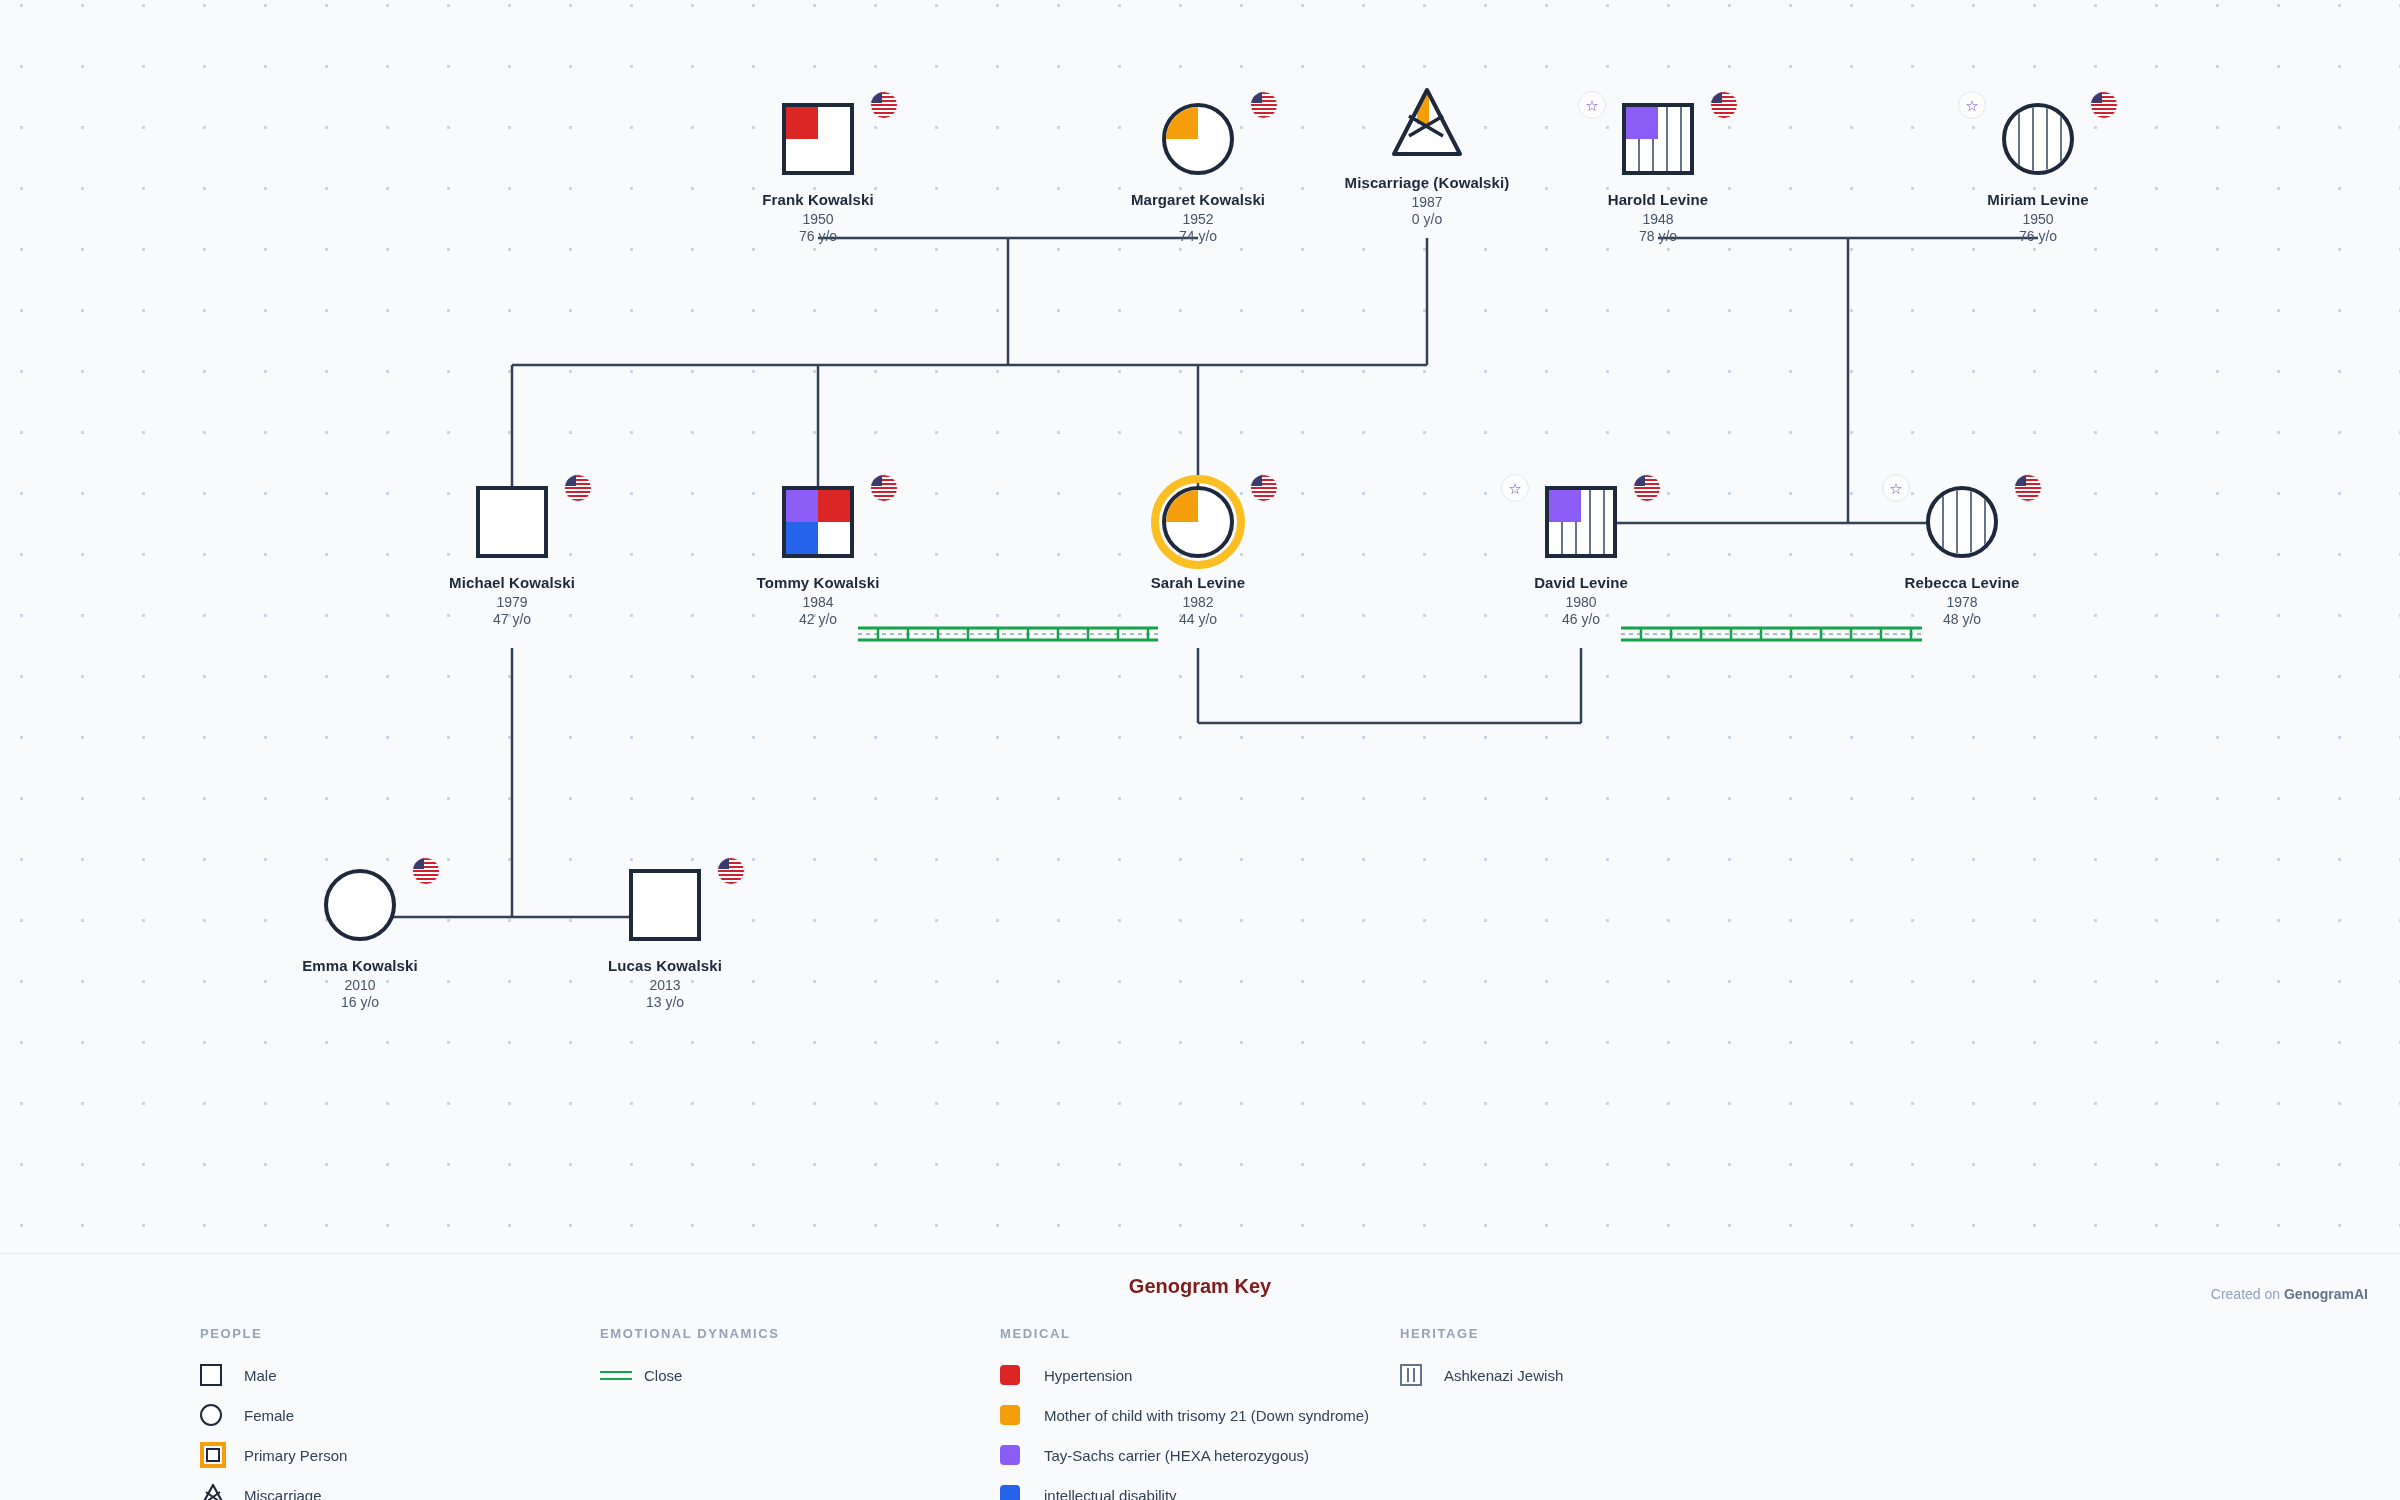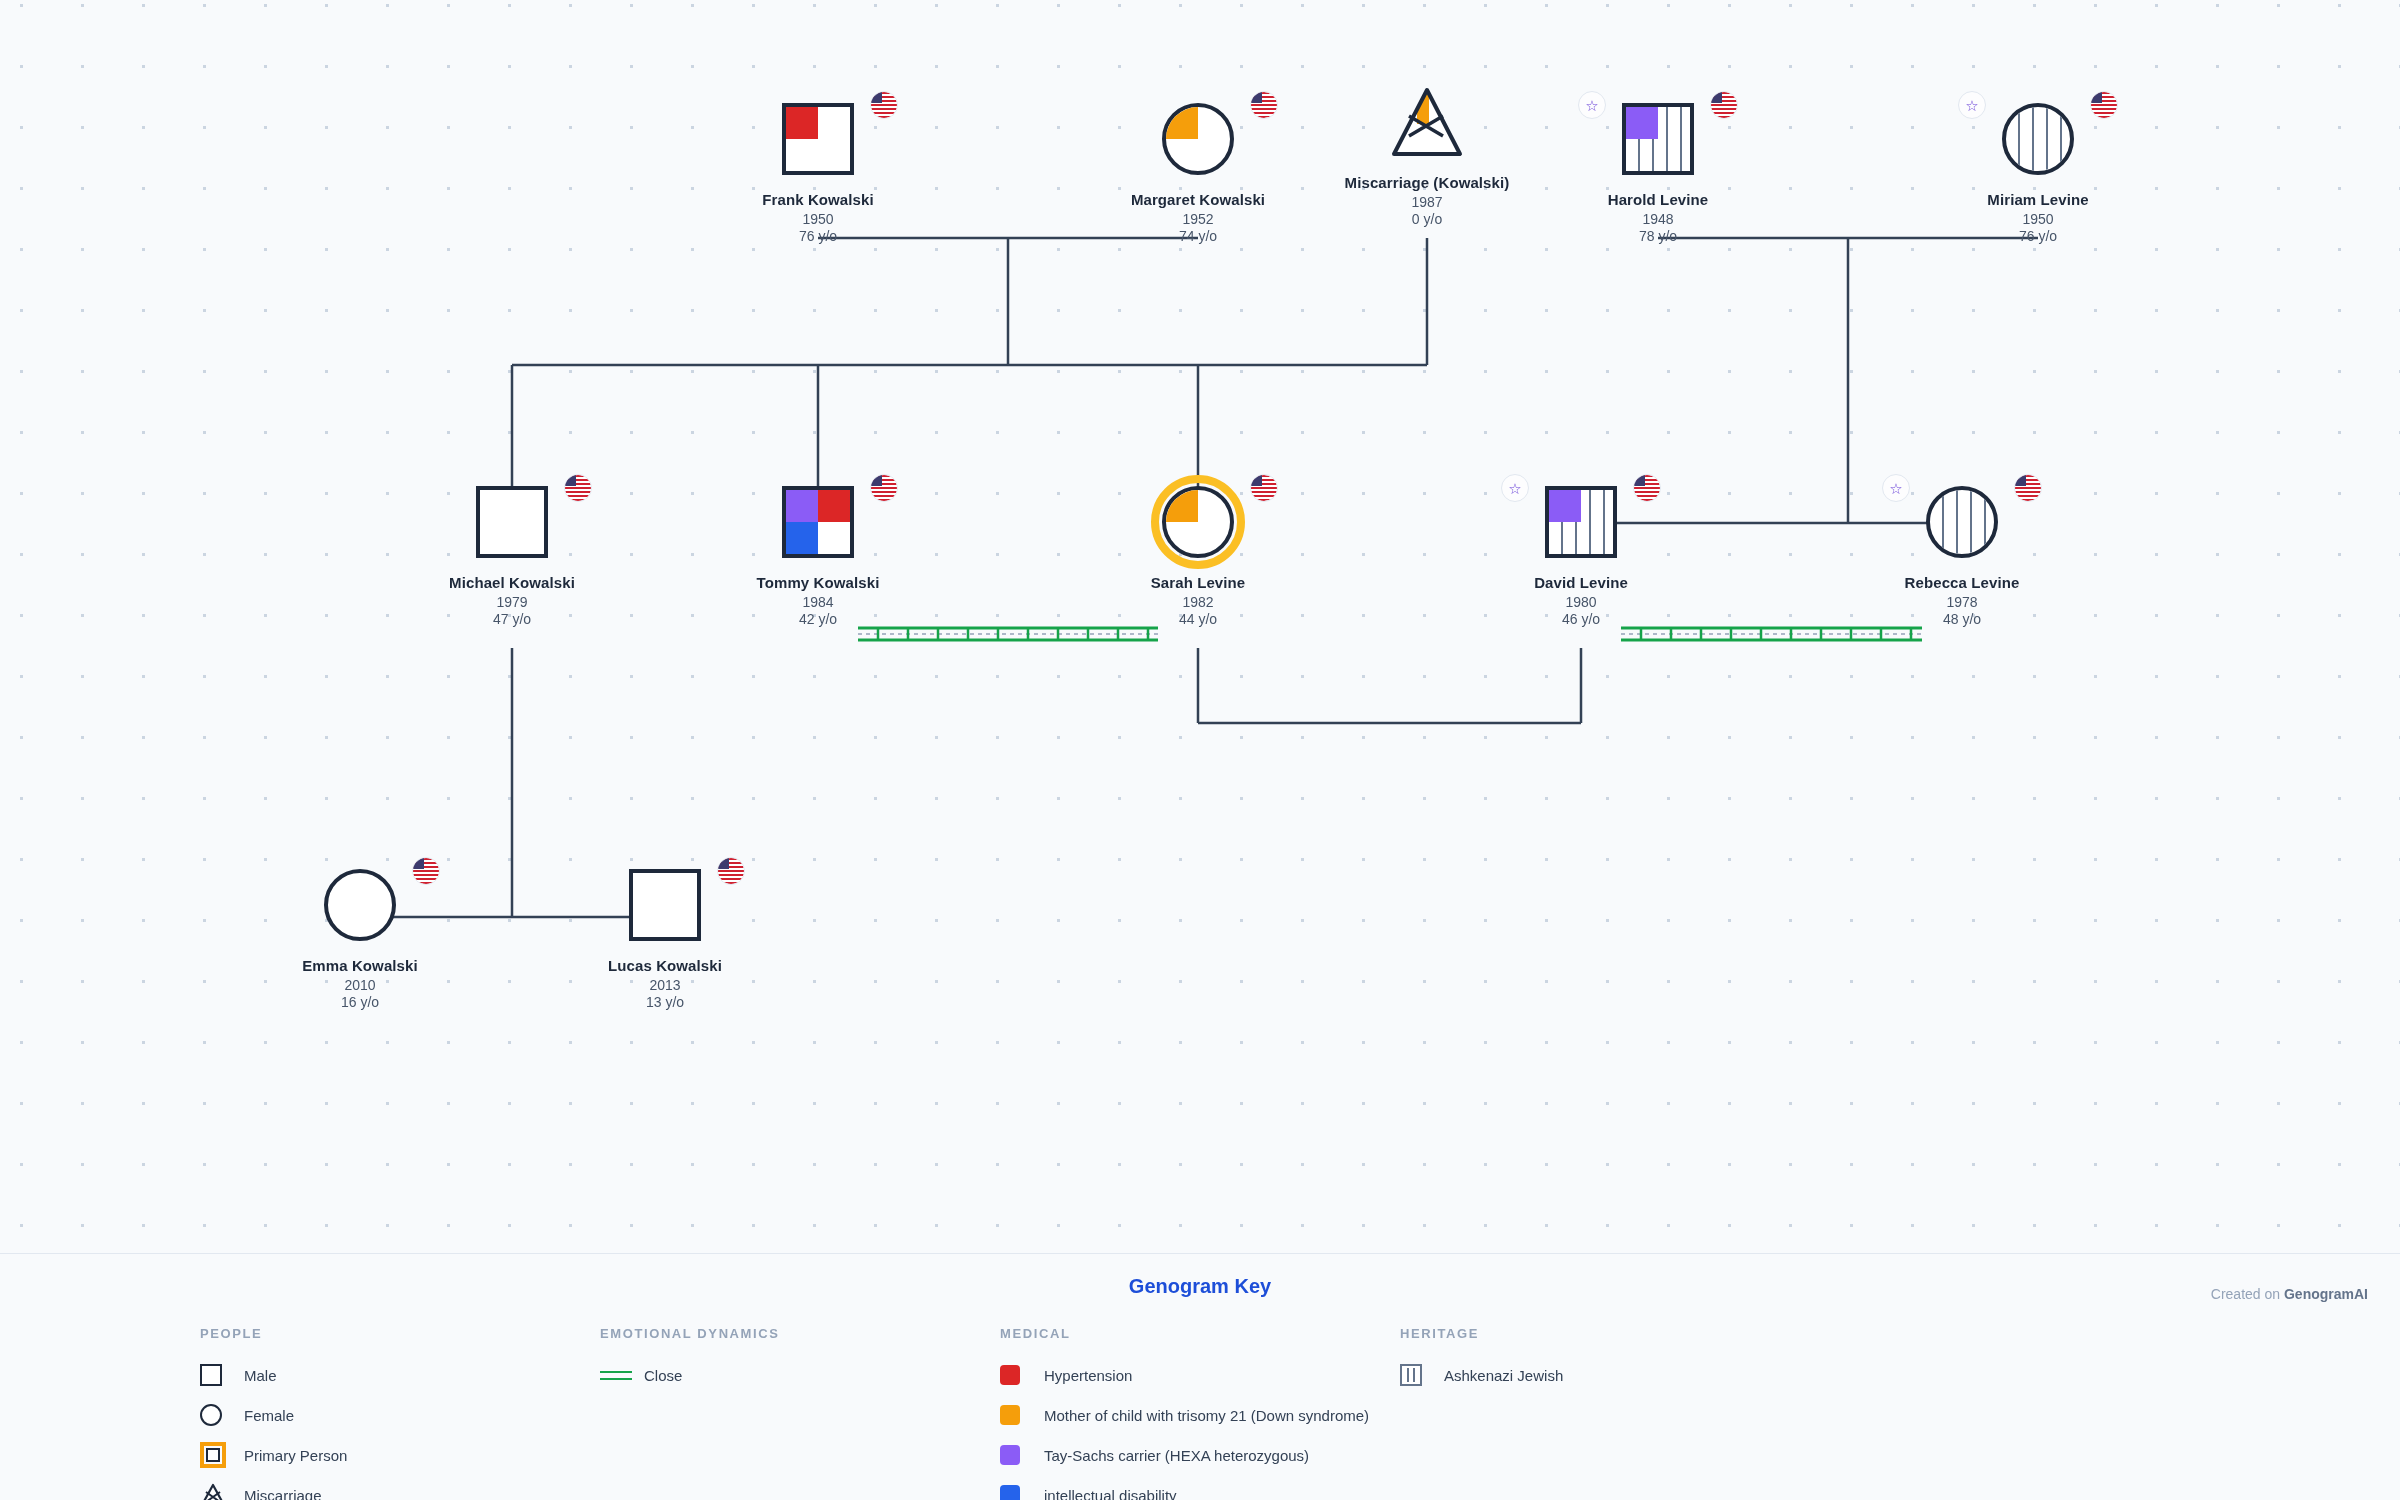--- a/index.html
+++ b/index.html
@@ -87,21 +87,21 @@
   .yr { font-size: 14px; color: #475569; margin-top: 3px; }
   .ag { font-size: 14px; color: #475569; margin-top: 1px; }
 
   
   #legend {
     position: absolute; left: 0; top: 1253px; width: 2400px; height: 247px;
     background: #f8fafc; border-top: 1px solid #e2e8f0;
   }
   #legend-title {
     text-align: center; font-size: 20px; font-weight: bold;
-    color: #1d4ed8; padding-top: 21px;
+    color: #7f1d1d; padding-top: 21px;
   }
   #credit {
     position: absolute; right: 32px; top: 32px;
     font-size: 14px; color: #94a3b8;
   }
   #credit b { color: #64748b; }
   #legend-cols {
     position: absolute; left: 0; top: 72px; width: 2400px;
     display: flex; padding-left: 200px;
   }

